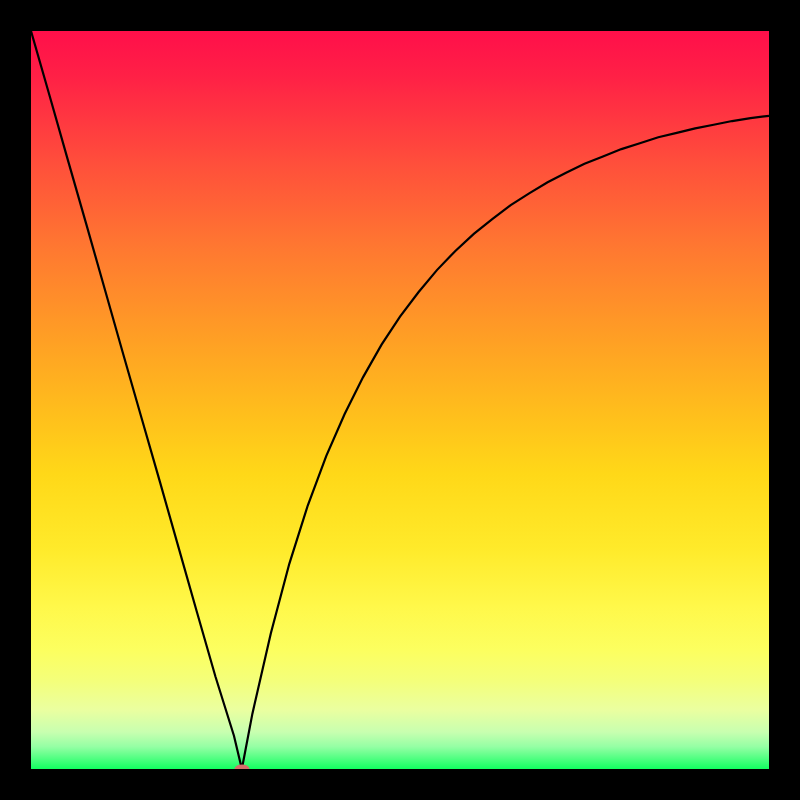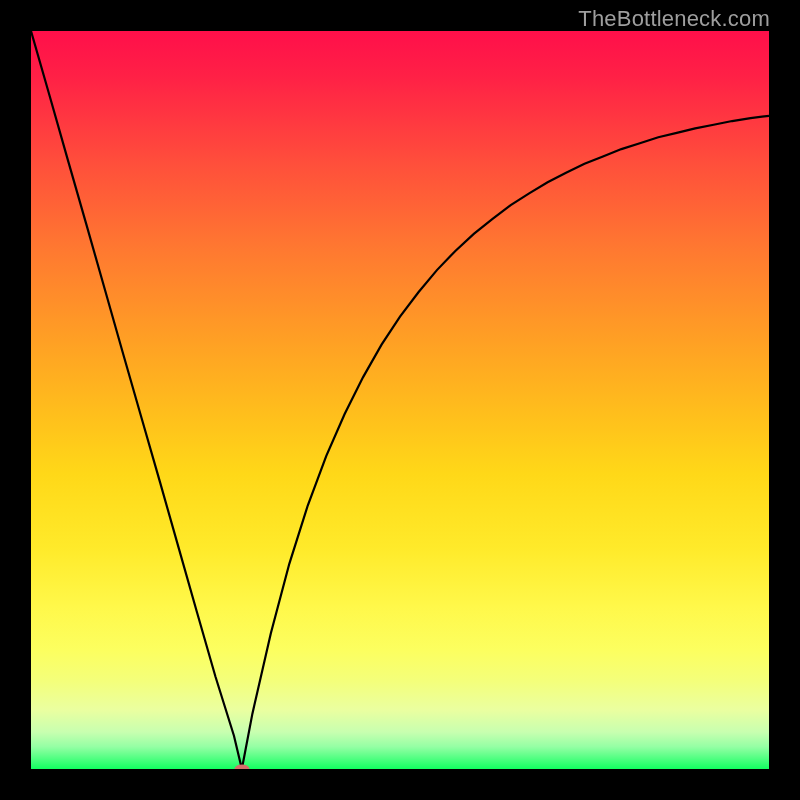--- a/index.html
+++ b/index.html
@@ -70,14 +70,13 @@
   <div class="plot-area">
     <div class="gradient-bg"></div>
 
     <svg class="curve-svg" viewBox="0 0 738 738" preserveAspectRatio="none">
       <polyline id="curve-path" fill="none" stroke="#000" stroke-width="2.2" points="0.00,0.00 18.45,64.21 36.90,129.15 55.35,193.36 73.80,258.30 92.25,323.24 110.70,387.45 129.15,451.66 147.60,516.60 166.05,581.54 184.50,645.75 202.95,704.79 210.85,738.00 221.40,682.65 239.85,602.21 258.30,532.84 276.75,474.53 295.20,425.09 313.65,383.02 332.10,346.12 350.55,313.65 369.00,285.61 387.45,261.25 405.90,239.11 424.35,219.92 442.80,202.95 461.25,188.19 479.70,174.17 498.15,162.36 516.60,151.29 535.05,141.70 553.50,132.84 571.95,125.46 590.40,118.08 608.85,112.18 627.30,106.27 645.75,101.84 664.20,97.42 682.65,93.73 701.10,90.04 719.55,87.08 738.00,84.87"></polyline>
     </svg>
 
     <div class="minimum-marker" id="min-marker" style="left: 210.847px; top: 738px;"></div>
   </div>
 
-  <div class="watermark">TheBottleneck.com</div>
 </div>
 
 </body></html>

